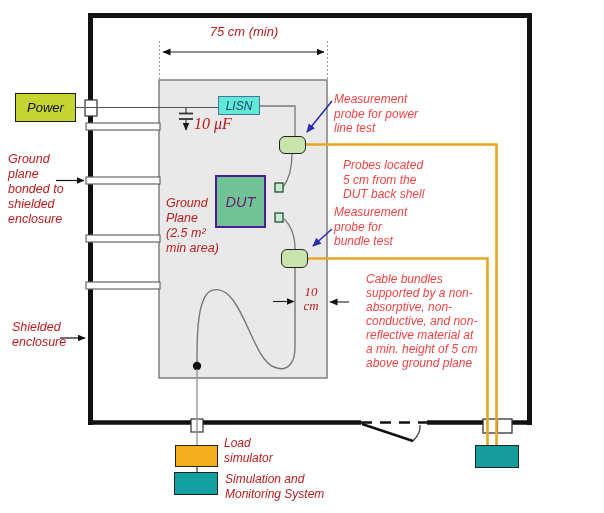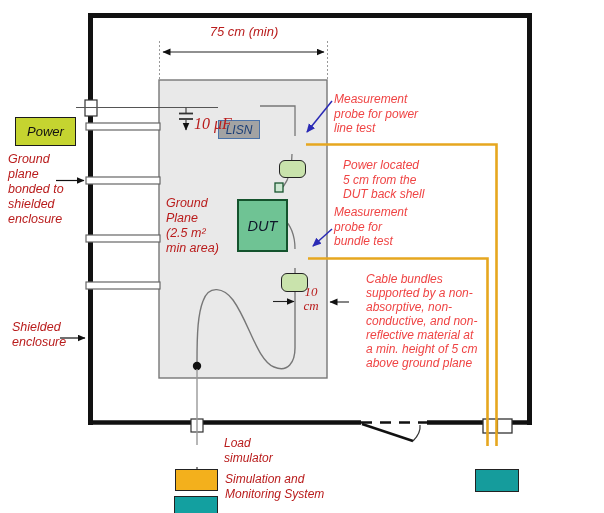--- a/index.html
+++ b/index.html
@@ -1,29 +1,29 @@
 <!DOCTYPE html>
 <html><head>
 <meta charset="utf-8">
 <style>
   html,body{margin:0;padding:0;background:#fff;}
   #stage{position:relative;width:604px;height:513px;background:#fff;overflow:hidden;
          font-family:"Liberation Sans",sans-serif;}
   #lines{position:absolute;left:0;top:0;z-index:1;}
   .box{position:absolute;z-index:2;box-sizing:border-box;display:flex;align-items:center;justify-content:center;
-       font-style:italic;margin-top:24px;}
+       font-style:italic;}
   .lbl{position:absolute;z-index:3;font-style:italic;color:#b91c1c;white-space:nowrap;}
   .lbl div{white-space:nowrap;}
 
   #power-box{left:15px;top:93px;width:61px;height:29px;background:#c5d430;border:1.6px solid #1a1a1a;
              font-size:13px;color:#111;}
-  #lisn-box{left:218px;top:96px;width:42px;height:19px;background:#a3a3a3;border:1.5px solid #4a72a8;
+  #lisn-box{left:218px;top:96px;width:42px;height:19px;background:#5eead4;border:1.5px solid #4a72a8;
             font-size:12px;color:#1b3f77;}
-  #dut-box{left:237px;top:175px;width:51px;height:53px;background:#6fc394;border:2px solid #14532d;
-           font-size:14.5px;color:#0f172a;}
+  #dut-box{left:215px;top:175px;width:51px;height:53px;background:#6fc394;border:2px solid #4c1d95;
+           font-size:14.5px;color:#701a75;}
   .probe{background:#c9e3ac;border:1.6px solid #222;border-radius:6px;}
   #probe1{left:279px;top:136px;width:27px;height:18px;}
   #probe2{left:281px;top:249px;width:27px;height:19px;}
   #load-box{left:175px;top:445px;width:43px;height:22px;background:#f3b01c;border:1.5px solid #222;}
   #simmon-box{left:174px;top:472px;width:44px;height:23px;background:#13a0a0;border:1.5px solid #222;}
   #instr-box{left:475px;top:445px;width:44px;height:23px;background:#159c9c;border:1.5px solid #222;}
 
   .ann{position:absolute;z-index:3;font-style:italic;color:#ef4444;font-size:12px;line-height:14.5px;}
   #ann-power-probe{left:334px;top:92px;}
   #ann-probes-located{left:343px;top:158px;}
@@ -150,21 +150,21 @@
     <div>Shielded</div>
     <div>enclosure</div>
   </div>
 
   <div class="ann" id="ann-power-probe">
     <div>Measurement</div>
     <div>probe for power</div>
     <div>line test</div>
   </div>
   <div class="ann" id="ann-probes-located">
-    <div>Power located</div>
+    <div>Probes located</div>
     <div>5 cm from the</div>
     <div>DUT back shell</div>
   </div>
   <div class="ann" id="ann-bundle-probe">
     <div>Measurement</div>
     <div>probe for</div>
     <div>bundle test</div>
   </div>
   <div class="ann" id="ann-cable-bundles">
     <div>Cable bundles</div>

